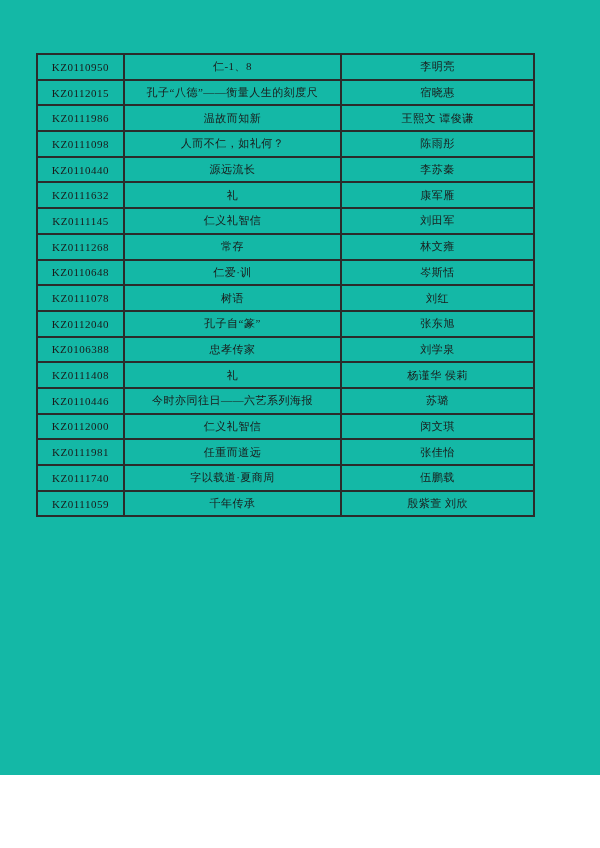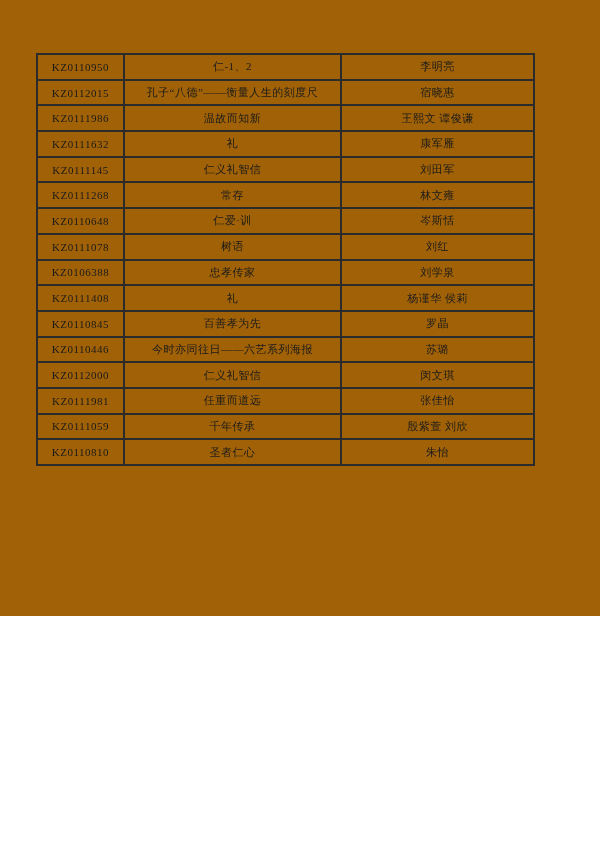--- a/index.html
+++ b/index.html
@@ -3,22 +3,22 @@
 <meta charset="utf-8">
 <style>
   html, body {
     margin: 0;
     padding: 0;
     background: #ffffff;
   }
   .page {
     position: relative;
     width: 600px;
-    height: 616px;
-    background: #a16207;
+    height: 775px;
+    background: #14b8a6;
     font-family: "Liberation Serif", "DejaVu Serif", serif;
     color: #1a1a1a;
     overflow: hidden;
   }
   table.doc-table {
     position: absolute;
     left: 36px;
     top: 53px;
     width: 497px;
     border-collapse: collapse;
@@ -49,38 +49,48 @@
 <div class="page">
   <table class="doc-table">
     <colgroup>
       <col class="c-id">
       <col class="c-title">
       <col class="c-name">
     </colgroup>
     <tbody id="table-body">
   <tr>
     <td class="cell-id">KZ0110950</td>
-    <td class="cell-title">仁-1、2</td>
+    <td class="cell-title">仁-1、8</td>
     <td class="cell-author">李明亮</td>
   </tr>
 
 
   <tr>
     <td class="cell-id">KZ0112015</td>
     <td class="cell-title">孔子“八德”——衡量人生的刻度尺</td>
     <td class="cell-author">宿晓惠</td>
   </tr>
 
   <tr>
     <td class="cell-id">KZ0111986</td>
     <td class="cell-title">温故而知新</td>
     <td class="cell-author">王熙文 谭俊谦</td>
   </tr>
 
+  <tr>
+    <td class="cell-id">KZ0111098</td>
+    <td class="cell-title">人而不仁，如礼何？</td>
+    <td class="cell-author">陈雨彤</td>
+  </tr>
 
+  <tr>
+    <td class="cell-id">KZ0110440</td>
+    <td class="cell-title">源远流长</td>
+    <td class="cell-author">李苏秦</td>
+  </tr>
 
   <tr>
     <td class="cell-id">KZ0111632</td>
     <td class="cell-title">礼</td>
     <td class="cell-author">康军雁</td>
   </tr>
 
   <tr>
     <td class="cell-id">KZ0111145</td>
     <td class="cell-title">仁义礼智信</td>
@@ -99,39 +109,39 @@
     <td class="cell-title">仁爱·训</td>
     <td class="cell-author">岑斯恬</td>
   </tr>
 
   <tr>
     <td class="cell-id">KZ0111078</td>
     <td class="cell-title">树语</td>
     <td class="cell-author">刘红</td>
   </tr>
 
+  <tr>
+    <td class="cell-id">KZ0112040</td>
+    <td class="cell-title">孔子自“篆”</td>
+    <td class="cell-author">张东旭</td>
+  </tr>
 
 
   <tr>
     <td class="cell-id">KZ0106388</td>
     <td class="cell-title">忠孝传家</td>
     <td class="cell-author">刘学泉</td>
   </tr>
 
   <tr>
     <td class="cell-id">KZ0111408</td>
     <td class="cell-title">礼</td>
     <td class="cell-author">杨谨华 侯莉</td>
   </tr>
 
-  <tr>
-    <td class="cell-id">KZ0110845</td>
-    <td class="cell-title">百善孝为先</td>
-    <td class="cell-author">罗晶</td>
-  </tr>
 
   <tr>
     <td class="cell-id">KZ0110446</td>
     <td class="cell-title">今时亦同往日——六艺系列海报</td>
     <td class="cell-author">苏璐</td>
   </tr>
 
 
   <tr>
     <td class="cell-id">KZ0112000</td>
@@ -139,29 +149,29 @@
     <td class="cell-author">闵文琪</td>
   </tr>
 
   <tr>
     <td class="cell-id">KZ0111981</td>
     <td class="cell-title">任重而道远</td>
     <td class="cell-author">张佳怡</td>
   </tr>
 
 
+  <tr>
+    <td class="cell-id">KZ0111740</td>
+    <td class="cell-title">字以载道·夏商周</td>
+    <td class="cell-author">伍鹏载</td>
+  </tr>
 
 
   <tr>
     <td class="cell-id">KZ0111059</td>
     <td class="cell-title">千年传承</td>
     <td class="cell-author">殷紫萱 刘欣</td>
   </tr>
 
 
-  <tr>
-    <td class="cell-id">KZ0110810</td>
-    <td class="cell-title">圣者仁心</td>
-    <td class="cell-author">朱怡</td>
-  </tr>
 </tbody>
   </table>
 </div>
 
 </body></html>

